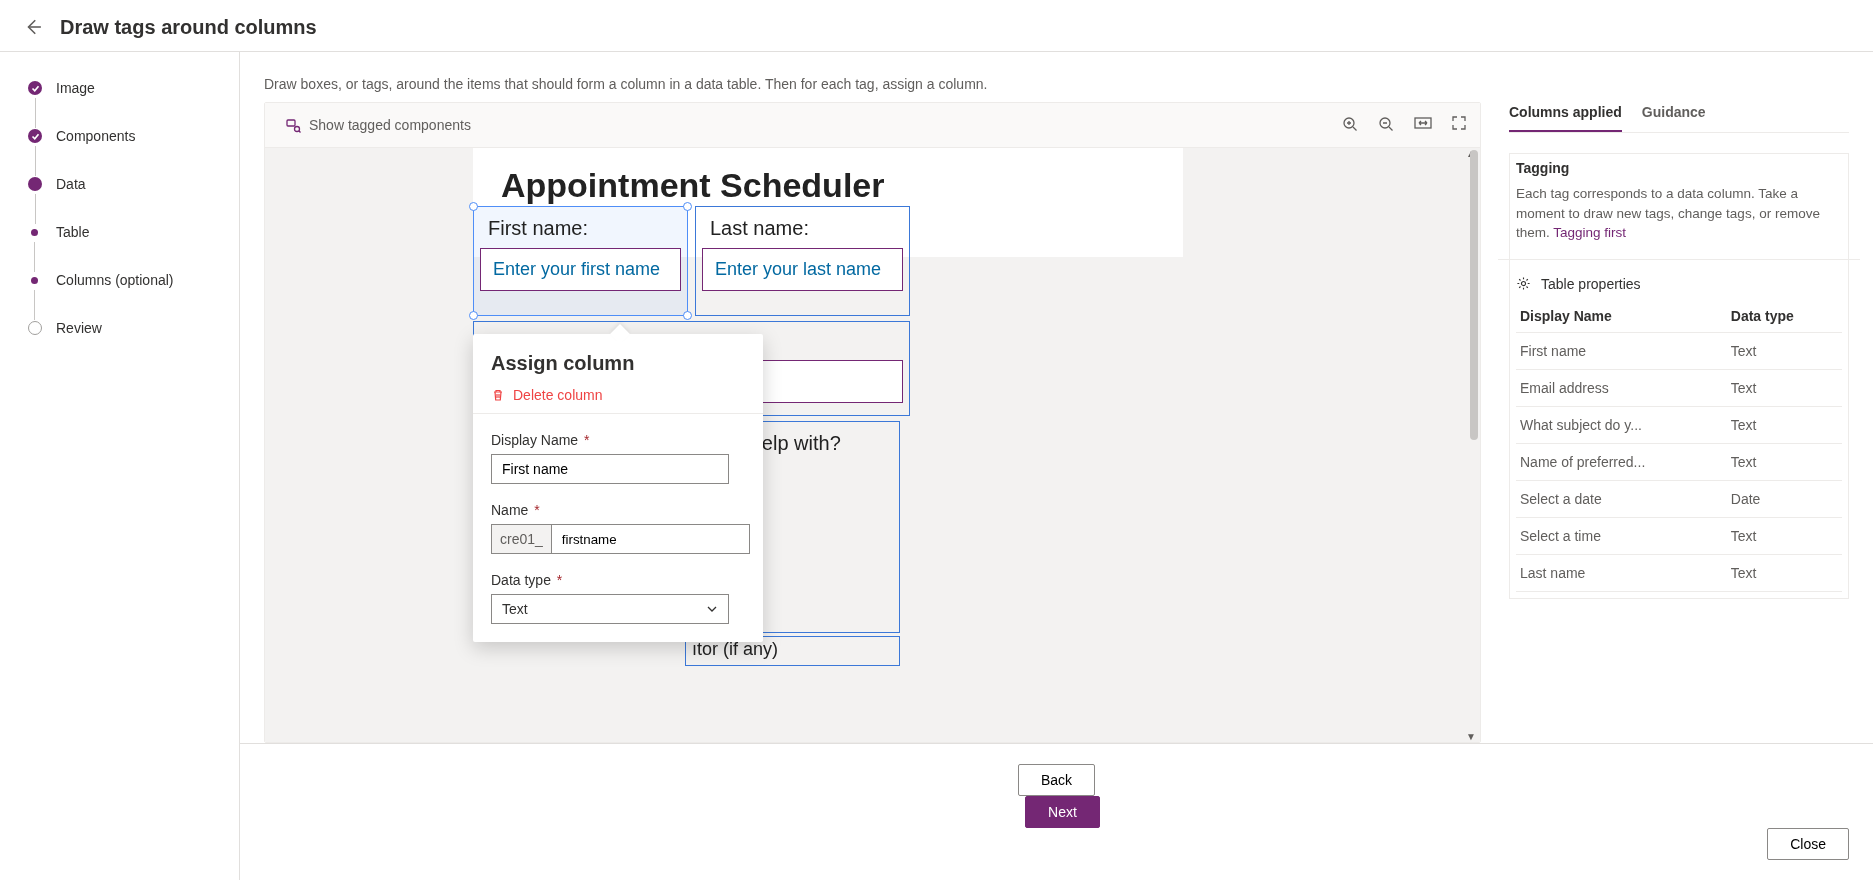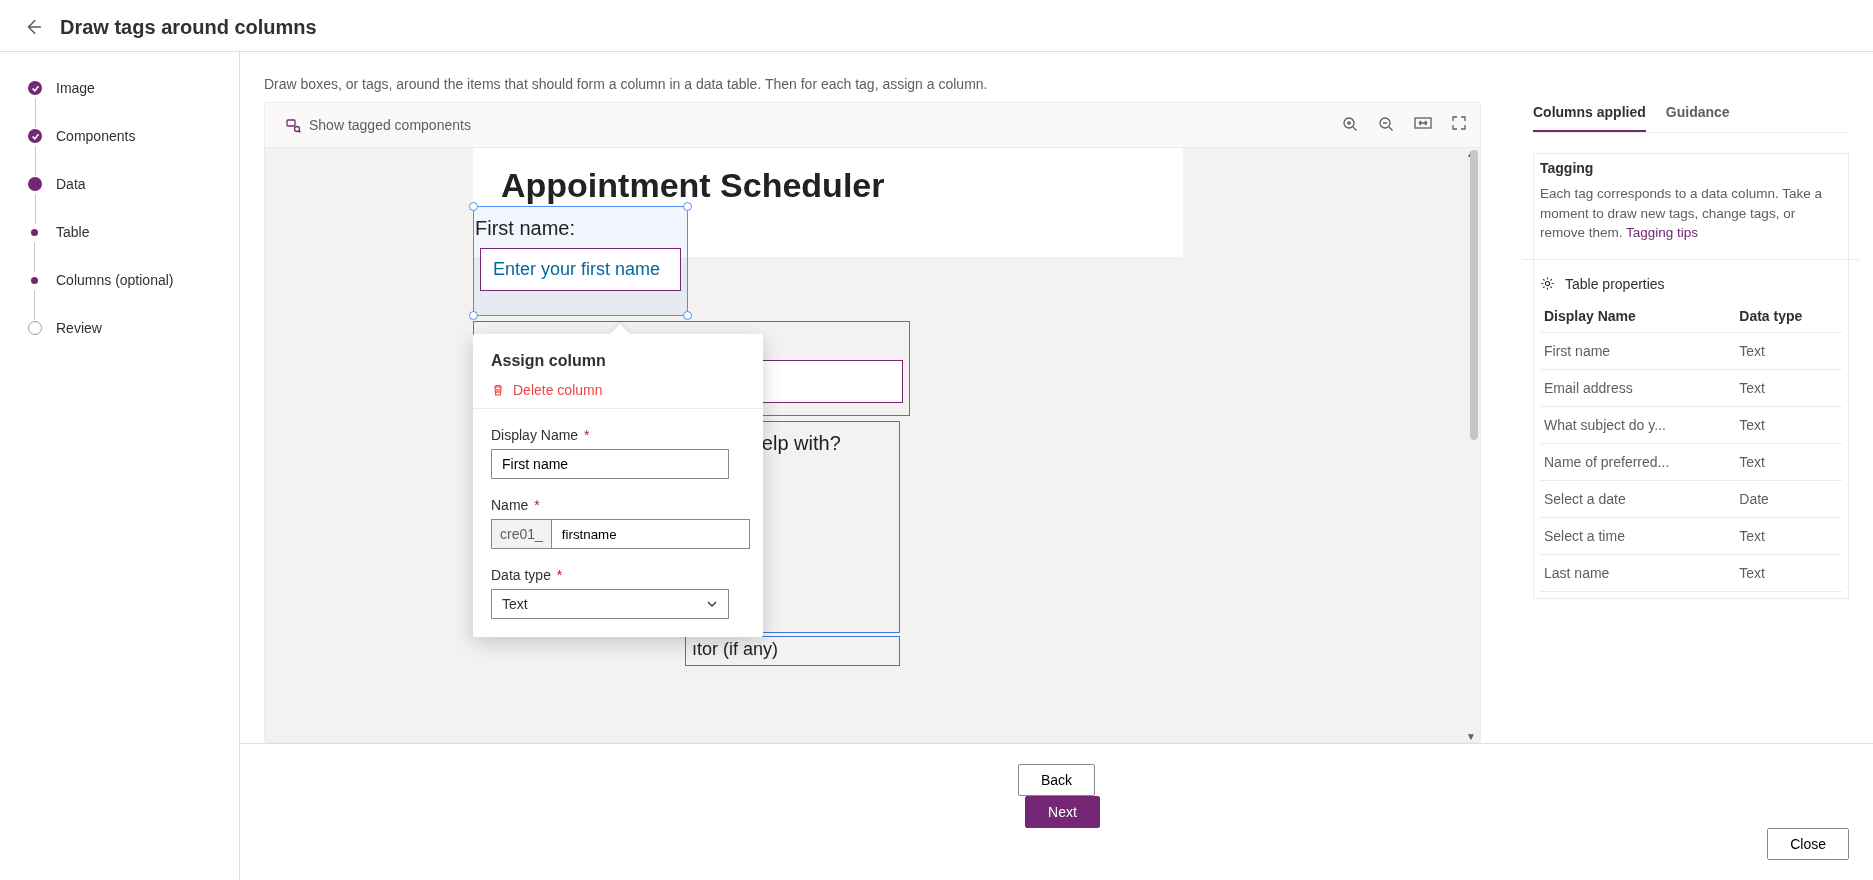--- a/index.html
+++ b/index.html
@@ -27,40 +27,40 @@
   .toggle-btn { display:flex; align-items:flex-end; gap:8px; color:#605e5c; cursor:pointer; padding:4px 6px; }
   .toggle-btn svg { color:#742774; }
   .tool-icons { margin-left:auto; display:flex; gap:20px; }
   .tool-icons .ticon { cursor:pointer; color:#605e5c; }
   .canvas-body { flex:1; background:#f3f2f1; position:relative; overflow:hidden; }
   .doc { position:absolute; left:208px; top:0; width:710px; background:#fff; padding:18px 28px 40px 28px; }
   .doc-title { font-size:34px; font-weight:800; color:#222; margin-bottom:12px; }
   .tag-box { position:absolute; border:1.5px solid #3b78d8; }
   .tag-selected { border:1.5px solid #4f8ef7; background:rgba(79,142,247,0.08); }
   .selhandle { position:absolute; width:9px; height:9px; border:1.5px solid #4f8ef7; background:#fff; border-radius:50%; }
-  .field-label { font-size:20px; color:#222; margin:10px 6px 8px 1px; }
+  .field-label { font-size:20px; color:#222; margin:10px 6px 8px 14px; }
   .field-input { border:1.5px solid #742774; background:#fff; padding:10px 12px; font-size:18px; color:#0369a1; margin:0 6px 10px 6px; }
   .popup { position:absolute; left:208px; top:186px; width:290px; background:#fff; box-shadow:0 6px 20px rgba(0,0,0,0.18); border-radius:2px; z-index:5; }
   .popup .caret { position:absolute; top:-7px; left:140px; width:14px; height:14px; background:#fff; transform:rotate(45deg); box-shadow:-2px -2px 4px rgba(0,0,0,0.06); }
   .popup-hdr { padding:18px 18px 10px 18px; border-bottom:1px solid #edebe9; }
-  .popup-title { font-size:16px; font-weight:600; margin-bottom:12px; }
+  .popup-title { font-size:20px; font-weight:600; margin-bottom:12px; }
   .del-link { display:flex; align-items:center; gap:8px; color:#ef4444; cursor:pointer; font-size:14px; }
   .popup-body { padding:18px; }
   .fld-label { font-size:14px; color:#323130; margin-bottom:6px; }
   .req { color:#a4262c; margin-left:2px; }
   .txt-input { width:238px; border:1px solid #8a8886; padding:6px 10px; font-size:14px; }
   .name-row { display:flex; width:238px; }
   .name-prefix { background:#f3f2f1; border:1px solid #8a8886; border-right:none; padding:6px 8px; color:#605e5c; width:72px; }
   .name-val { flex:1; border:1px solid #8a8886; padding:6px 10px; }
   .select-row { display:flex; align-items:center; justify-content:space-between; width:238px; border:1px solid #8a8886; padding:6px 10px; cursor:pointer; }
   .doc-scroll { position:absolute; right:2px; top:0; width:14px; height:100%; }
   .scroll-thumb { position:absolute; right:0; top:2px; width:8px; height:290px; background:#c8c6c4; border-radius:4px; }
   .scroll-up { position:absolute; right:2px; top:0; color:#605e5c; font-size:10px;}
   .scroll-dn { position:absolute; right:2px; bottom:0; color:#605e5c; font-size:10px;}
-  .right-panel { width:316px; padding-top:2px;margin-left:24px; }
+  .right-panel { width:340px; padding-top:2px; }
   .rtabs { display:flex; gap:20px; border-bottom:1px solid #edebe9; }
   .rtab { padding:0 0 10px 0; cursor:pointer; color:#605e5c; font-weight:600; }
   .rtab.active { color:#323130; border-bottom:2px solid #742774; }
   .rbox { margin-top:20px; border:1px solid #edebe9; padding:6px; }
   .rbox-title { font-weight:600; margin-bottom:8px; }
   .rbox-text { color:#605e5c; font-size:13.5px; line-height:1.45; }
   .tips-link { color:#742774; cursor:pointer; }
   .divider { height:1px; background:#edebe9; margin:16px -18px; }
   .tprops-hdr { display:flex; align-items:center; gap:10px; margin-bottom:8px; }
   .tbl { width:100%; border-collapse:collapse; margin-top:8px; }
@@ -169,20 +169,24 @@
 
           <div class="tag-box tag-selected" style="left:208px; top:58px; width:215px; height:110px;">
             <div class="field-label">First name:</div>
             <div class="field-input">Enter your first name</div>
             <span class="selhandle" style="top:-5px; left:-5px;"></span>
             <span class="selhandle" style="top:-5px; right:-5px;"></span>
             <span class="selhandle" style="bottom:-5px; left:-5px;"></span>
             <span class="selhandle" style="bottom:-5px; right:-5px;"></span>
           </div>
 
+          <div class="tag-box" style="left:430px; top:58px; width:215px; height:110px;">
+            <div class="field-label">Last name:</div>
+            <div class="field-input">Enter your last name</div>
+          </div>
 
           <div class="tag-box" style="left:208px; top:173px; width:437px; height:95px;">
             <div style="height:38px"></div>
             <div class="field-input" style="margin-left:210px">address</div>
           </div>
 
           <div class="tag-box" style="left:208px; top:273px; width:427px; height:212px;">
             <div class="field-label" style="margin-left:210px">u need help with?</div>
           </div>
 
@@ -230,21 +234,21 @@
       </div>
 
       <div class="right-panel">
         <div class="rtabs">
           <div class="rtab active">Columns applied</div>
           <div class="rtab">Guidance</div>
         </div>
         <div class="rbox">
           <div class="rbox-title">Tagging</div>
           <div class="rbox-text">
-            <span>Each tag corresponds to a data column. Take a moment to draw new tags, change tags, or remove them. </span><span class="tips-link">Tagging tips</span>
+            <span>Each tag corresponds to a data column. Take a moment to draw new tags, change tags, or remove them. </span><span class="tips-link">Tagging first</span>
           </div>
           <div class="divider"></div>
           <div class="tprops-hdr">
             <svg width="15" height="15" viewBox="0 0 16 16" fill="none" stroke="currentColor" stroke-width="1.2">
                 <circle cx="8" cy="8" r="2.2"></circle>
                 <path d="M8 1.5v2M8 12.5v2M1.5 8h2M12.5 8h2M3.4 3.4l1.4 1.4M11.2 11.2l1.4 1.4M12.6 3.4l-1.4 1.4M4.8 11.2l-1.4 1.4"></path>
               </svg>
             <span>Table properties</span>
           </div>
           <table class="tbl">

